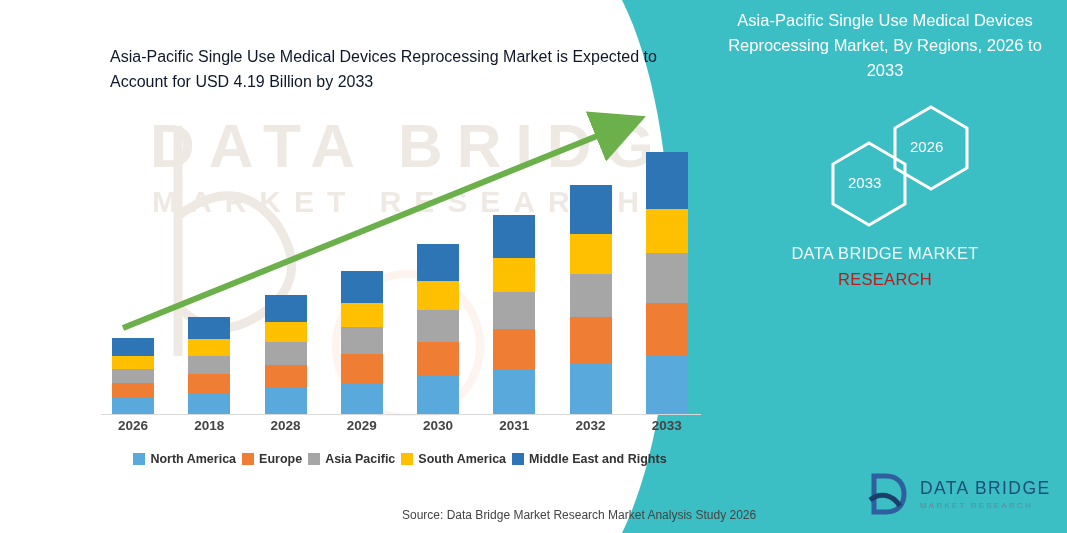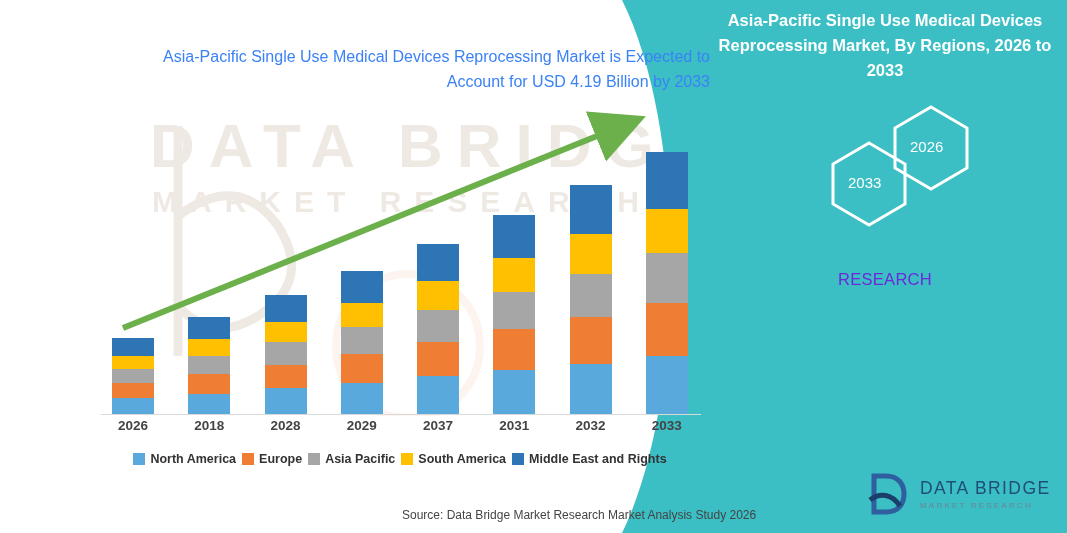--- a/index.html
+++ b/index.html
@@ -2,40 +2,40 @@
 <html><head>
 <meta charset="utf-8">
 <style>
   html,body{margin:0;padding:0;}
   body{width:1067px;height:533px;background:#ffffff;font-family:"Liberation Sans",sans-serif;overflow:hidden;}
   .page{position:relative;width:1067px;height:533px;overflow:hidden;}
 
   
   .right-panel{position:absolute;top:0;right:0;width:355px;height:533px;background:#3bbfc4;}
   .panel-curve{position:absolute;top:0;right:355px;width:120px;height:533px;}
-  .panel-title{position:absolute;top:8px;left:710px;width:350px;text-align:center;color:#ffffff;font-size:16.5px;line-height:25px;font-weight:700;}
+  .panel-title{position:absolute;top:8px;left:710px;width:350px;text-align:center;color:#ffffff;font-size:16.5px;line-height:25px;font-weight:400;}
   .hexwrap{position:absolute;top:105px;left:820px;width:160px;height:100px;}
   .hex{position:absolute;width:78px;height:86px;}
   .hexlabel{position:absolute;color:#ffffff;font-size:15px;}
   .brand-line1{position:absolute;top:244px;left:760px;width:250px;text-align:center;color:#f0fbfb;font-size:16.5px;letter-spacing:.3px;}
-  .brand-line2{position:absolute;top:270px;left:760px;width:250px;text-align:center;color:#6d28d9;font-size:16.5px;letter-spacing:.3px;}
+  .brand-line2{position:absolute;top:270px;left:760px;width:250px;text-align:center;color:#b91c1c;font-size:16.5px;letter-spacing:.3px;}
 
   
   .logo{position:absolute;top:472px;left:866px;display:flex;align-items:center;}
   .logo-mark{width:46px;height:44px;margin-right:8px;}
   .logo-txt1{color:#1f4e79;font-size:17.5px;letter-spacing:1.4px;}
   .logo-txt2{color:#6f8196;font-size:8px;letter-spacing:2.2px;margin-top:2px;}
 
   
   .watermark{position:absolute;top:96px;left:108px;width:600px;height:320px;pointer-events:none;}
   .wm-text{position:absolute;top:110px;left:150px;font-size:62px;letter-spacing:14px;color:#efe9e4;font-weight:700;}
   .wm-text2{position:absolute;top:185px;left:152px;font-size:30px;letter-spacing:13px;color:#efe9e4;font-weight:700;}
 
   
-  .chart-title{position:absolute;top:44px;left:110px;width:600px;text-align:right;color:#3b82f6;font-size:16px;line-height:25px;}
+  .chart-title{position:absolute;top:44px;left:110px;width:600px;text-align:left;color:#0f172a;font-size:16px;line-height:25px;}
 
   
   .chart{position:absolute;left:95px;top:110px;width:610px;height:305px;}
   .bars{position:absolute;left:0;bottom:0;width:610px;height:300px;display:flex;align-items:flex-end;}
   .barcol{flex:1;display:flex;flex-direction:column;justify-content:flex-end;align-items:center;}
   .bar{width:42px;display:flex;flex-direction:column-reverse;}
   .seg{width:42px;}
   .axis-line{position:absolute;left:6px;bottom:0;width:600px;height:1px;background:#d9d9d9;}
   .xlabels{position:absolute;left:95px;top:418px;width:610px;display:flex;}
   .xlab{flex:1;text-align:center;color:#444;font-size:13.5px;font-weight:700;}
@@ -78,20 +78,21 @@
     <svg class="hex" style="left:72px;top:0px;" viewBox="0 0 78 86">
       <polygon points="39,2 75,23 75,63 39,84 3,63 3,23" fill="none" stroke="#ffffff" stroke-width="3"></polygon>
     </svg>
     <svg class="hex" style="left:10px;top:36px;" viewBox="0 0 78 86">
       <polygon points="39,2 75,23 75,63 39,84 3,63 3,23" fill="none" stroke="#ffffff" stroke-width="3"></polygon>
     </svg>
     <div class="hexlabel" style="left:90px;top:33px;">2026</div>
     <div class="hexlabel" style="left:28px;top:69px;">2033</div>
   </div>
 
+  <div class="brand-line1">DATA BRIDGE MARKET</div>
   <div class="brand-line2">RESEARCH</div>
 
   <div class="logo">
     <svg class="logo-mark" viewBox="0 0 46 44">
       <path d="M8 4 L8 40 L20 40 C34 40 38 30 38 22 C38 12 32 4 20 4 Z" fill="none" stroke="#2f5f9e" stroke-width="5"></path>
       <path d="M4 28 C14 20 26 22 34 34" fill="none" stroke="#1b3f6b" stroke-width="5"></path>
     </svg>
     <div>
       <div class="logo-txt1">DATA BRIDGE</div>
       <div class="logo-txt2">MARKET RESEARCH</div>
@@ -185,21 +186,21 @@
       </marker>
     </defs>
     <line x1="28" y1="218" x2="512" y2="22" stroke="#6bb04a" stroke-width="6" marker-end="url(#ah)"></line>
   </svg>
 
   <div class="xlabels" id="xlabels">
       <div class="xlab">2026</div>
       <div class="xlab">2018</div>
       <div class="xlab">2028</div>
       <div class="xlab">2029</div>
-      <div class="xlab">2037</div>
+      <div class="xlab">2030</div>
       <div class="xlab">2031</div>
       <div class="xlab">2032</div>
       <div class="xlab">2033</div>
     </div>
   <div class="legend" id="legend">
       <div class="lg-item">
         <span class="lg-sw" style="background: rgb(90, 169, 221);"></span>
         <span class="lg-tx">North America</span>
       </div>
       <div class="lg-item">

